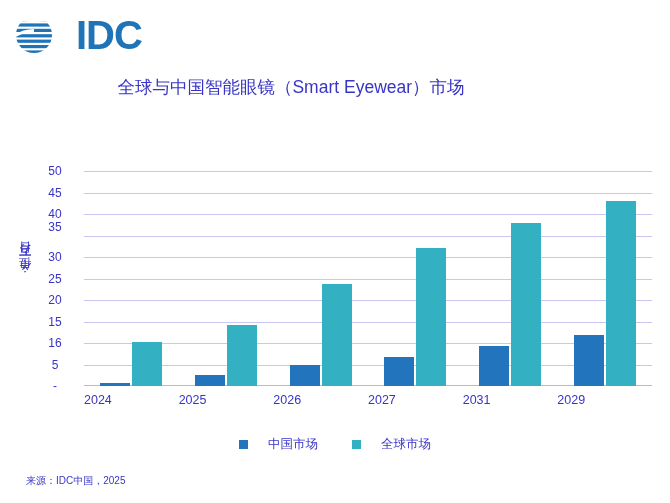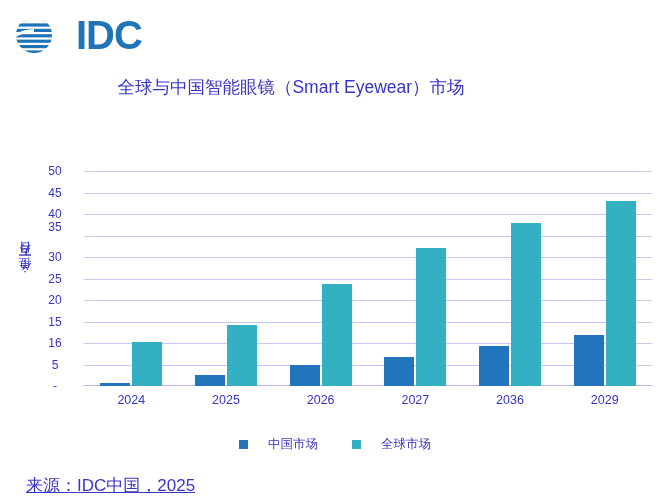--- a/index.html
+++ b/index.html
@@ -148,21 +148,21 @@
   
   .x-labels {
     position: absolute;
     left: 84px;
     right: 18px;
     top: 243px;
     display: flex;
   }
   .x-label {
     flex: 1 1 0;
-    text-align: center;
+    text-align: left;
     font-size: 12.5px;
     color: #3834C6;
   }
 
   
   .legend {
     position: absolute;
     left: 0;
     top: 436px;
     width: 670px;
@@ -181,23 +181,22 @@
     width: 9px;
     height: 9px;
     display: inline-block;
   }
 
   
   .source {
     position: absolute;
     left: 26px;
     top: 474px;
-    font-size: 17px;
-    color: #3834C6;
-    text-decoration: underline;
+    font-size: 10px;
+    color: #3834C6;
   }
 </style>
 </head>
 <body>
 
 <div class="logo-wrap">
   <svg class="logo-globe" viewBox="0 0 44 44">
     <defs>
       <clipPath id="globeClip">
         <circle cx="22" cy="22" r="18"></circle>
@@ -285,21 +284,21 @@
           <div class="bar bar-global" style="background: rgb(51, 177, 195); height: 184.9px;"></div>
         </div>
       </div>
   </div>
 
   <div class="x-labels" id="xLabels">
       <div class="x-label">2024</div>
       <div class="x-label">2025</div>
       <div class="x-label">2026</div>
       <div class="x-label">2027</div>
-      <div class="x-label">2036</div>
+      <div class="x-label">2031</div>
       <div class="x-label">2029</div>
     </div>
 </div>
 
 <div class="legend" id="legend">
     <div class="legend-item">
       <span class="legend-swatch" style="background: rgb(34, 116, 189);"></span>
       <span>中国市场</span>
     </div>
     <div class="legend-item">

